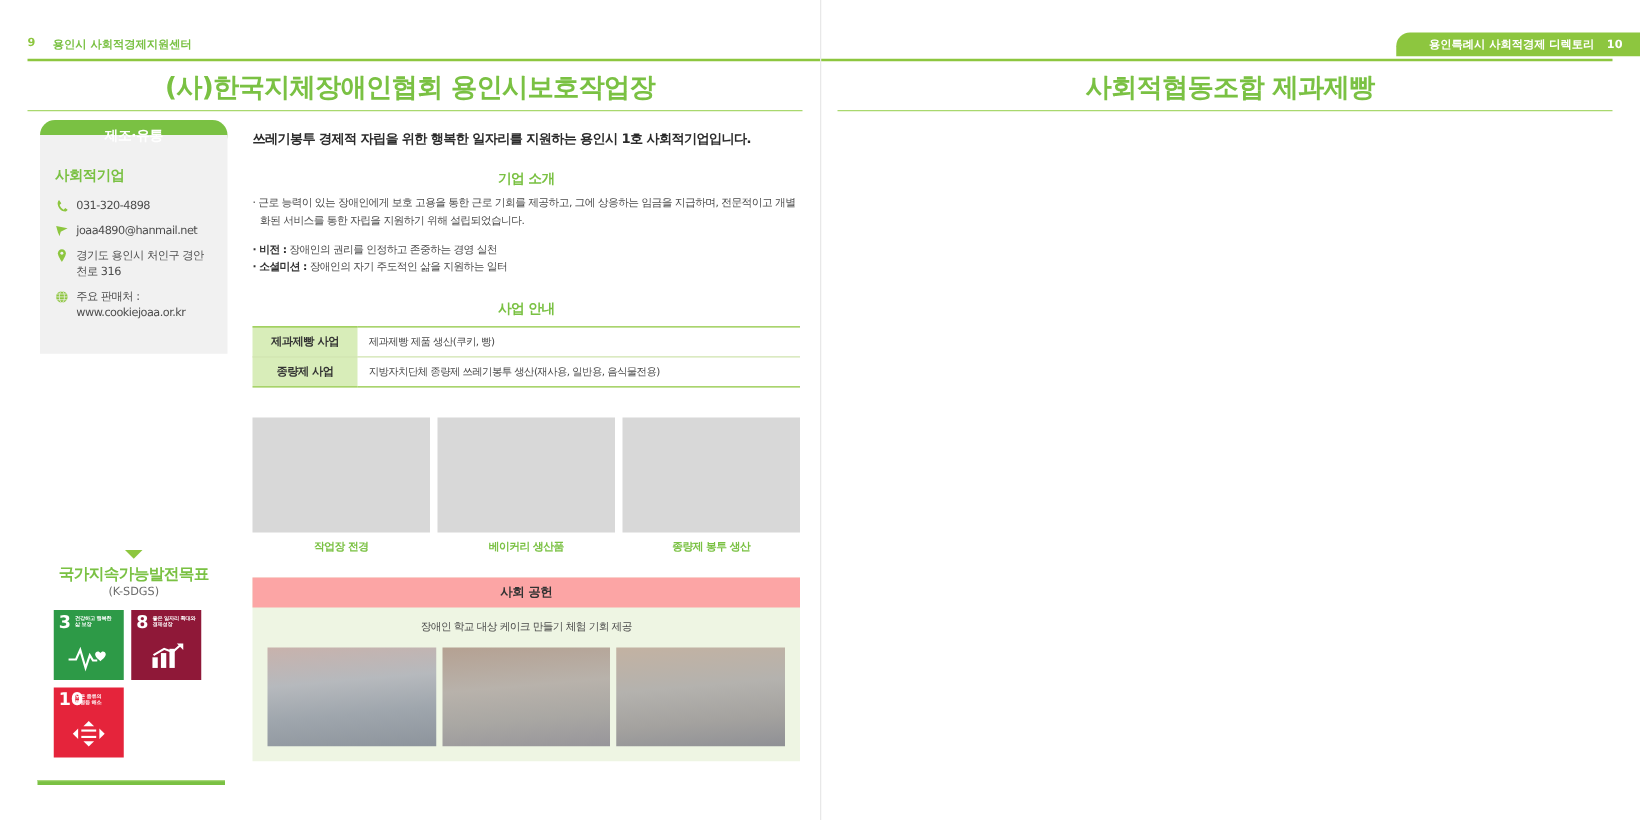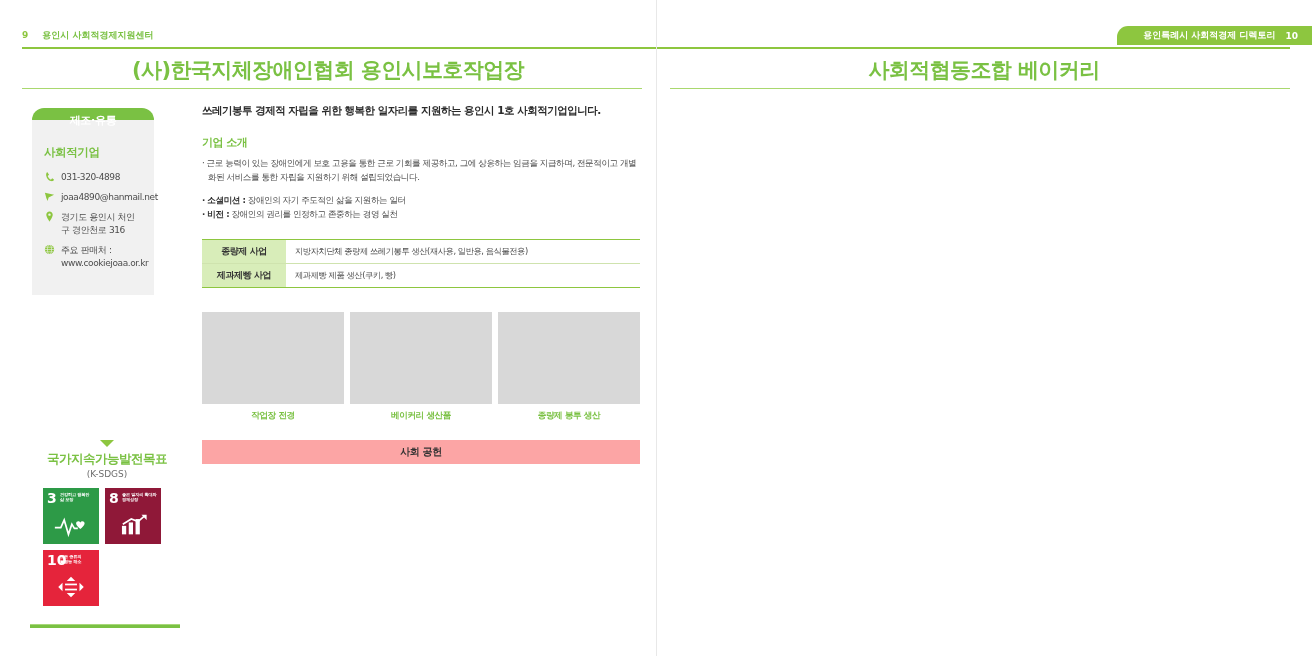--- a/index.html
+++ b/index.html
@@ -35,21 +35,21 @@
   .title {
     position: absolute; top: 56px; left: 0; right: 0;
     text-align: center; font-size: 21px; font-weight: bold;
     color: #7ac143; letter-spacing: -0.6px;
   }
   .title-rule { position: absolute; top: 88px; height: 1px; background: #a9d86e; }
   .page-left .title-rule { left: 22px; right: 14px; }
   .page-right .title-rule { left: 14px; right: 22px; }
 
   
-  .sidebar { position: absolute; top: 108px; width: 122px; }
+  .sidebar { position: absolute; top: 96px; width: 150px; }
   .page-left .sidebar { left: 32px; }
   .sb-cap {
     height: 24px; border-radius: 12px; background: #7ac143;
     color: #fff; font-size: 11px; font-weight: bold;
     display: flex; align-items: center; justify-content: center;
     letter-spacing: -0.3px;
   }
   .sb-body { background: #f1f1f1; padding: 14px 12px 18px 12px; margin-top: -12px; padding-top: 24px; }
   .sb-type { font-size: 11.5px; font-weight: bold; color: #7ac143; line-height: 1.45; margin-bottom: 10px; letter-spacing: -0.4px; }
   .sb-row { display: flex; gap: 6px; align-items: flex-start; font-size: 9px; color: #4d4d4d; margin-bottom: 7px; line-height: 1.45; letter-spacing: -0.4px; }
@@ -68,21 +68,21 @@
   .sdg-card { width: 56px; height: 56px; position: relative; color: #fff; overflow: hidden; }
   .sdg-card .n { position: absolute; left: 4px; top: 3px; font-size: 14px; font-weight: bold; line-height: 1; }
   .sdg-card .l { position: absolute; left: 17px; top: 4px; right: 3px; font-size: 4.2px; font-weight: bold; line-height: 1.3; text-align: left; letter-spacing: -0.2px; }
   .sdg-card .g { position: absolute; left: 0; right: 0; bottom: 4px; height: 30px; display: flex; align-items: center; justify-content: center; }
   .sdg-card .g svg { width: 34px; height: 28px; }
 
   
   .main { position: absolute; top: 104px; }
   .page-left .main { left: 202px; width: 438px; }
   .lead { font-size: 10.5px; font-weight: bold; color: #2b2b2b; letter-spacing: -0.5px; margin-bottom: 17px; }
-  .sec-h { font-size: 11px; font-weight: bold; color: #7ac143; margin-bottom: 7px; letter-spacing: -0.5px; }
+  .sec-h { font-size: 11px; font-weight: bold; color: #7ac143; margin-bottom: 7px; letter-spacing: -0.5px; text-align: center; }
   .body-p { font-size: 8.6px; color: #4a4a4a; line-height: 1.62; letter-spacing: -0.45px; }
   .body-p .b { font-weight: bold; color: #333; }
   .body-p.ind { padding-left: 6px; text-indent: -6px; }
   .gap { height: 9px; }
   .gap-lg { height: 17px; }
 
   
   .tbl { width: 100%; border-collapse: collapse; }
   .tbl tr { border-bottom: 1px solid #cfe3ae; }
   .tbl tr:first-child { border-top: 1px solid #8dc63f; }
@@ -237,34 +237,35 @@
     </div>
 
     <div class="main">
       <div class="lead">쓰레기봉투 경제적 자립을 위한 행복한 일자리를 지원하는 용인시 1호 사회적기업입니다.</div>
 
       <div class="sec-h">기업 소개</div>
       <div class="body-p ind">· 근로 능력이 있는 장애인에게 보호 고용을 통한 근로 기회를 제공하고, 그에 상응하는 임금을 지급하며, 전문적이고 개별화된 서비스를 통한 자립을 지원하기 위해 설립되었습니다.</div>
 
       <div class="gap"></div>
 
+      <div class="body-p ind"><span class="b">· 비전 :</span><span> 장애인의 권리를 인정하고 존중하는 경영 실천</span></div>
       <div class="body-p ind"><span class="b">· 소셜미션 :</span><span> 장애인의 자기 주도적인 삶을 지원하는 일터</span></div>
-      <div class="body-p ind"><span class="b">· 비전 :</span><span> 장애인의 권리를 인정하고 존중하는 경영 실천</span></div>
 
       <div class="gap-lg"></div>
 
+      <div class="sec-h">사업 안내</div>
       <table class="tbl">
         <tbody>
             <tr>
+          <th>제과제빵 사업</th>
+          <td>제과제빵 제품 생산(쿠키, 빵)</td>
+        </tr>
+        <tr>
           <th>종량제 사업</th>
           <td>지방자치단체 종량제 쓰레기봉투 생산(재사용, 일반용, 음식물전용)</td>
-        </tr>
-        <tr>
-          <th>제과제빵 사업</th>
-          <td>제과제빵 제품 생산(쿠키, 빵)</td>
         </tr>
       </tbody>
         </table>
 
       <div style="height:24px"></div>
 
       <div class="photos">
         <div class="ph">
           <div class="img f-yard"></div>
           <div class="cap">작업장 전경</div>
@@ -276,33 +277,41 @@
         <div class="ph">
           <div class="img f-print"></div>
           <div class="cap">종량제 봉투 생산</div>
         </div>
       </div>
 
       <div style="height:18px"></div>
 
       <div class="contrib">
         <div class="contrib-h">사회 공헌</div>
+        <div class="contrib-b">
+          <div class="line">장애인 학교 대상 케이크 만들기 체험 기회 제공</div>
+          <div class="contrib-photos">
+            <div class="img f-class1"></div>
+            <div class="img f-class2"></div>
+            <div class="img f-class3"></div>
+          </div>
+        </div>
       </div>
     </div>
 
     <div class="botbar"></div>
   </div>
 
   <div class="page page-right">
 
     <div class="rh-tab">
       <span>용인특례시 사회적경제 디렉토리</span>
       <span class="pg">10</span>
     </div>
     <div class="rule"></div>
 
-    <div class="title">사회적협동조합 베이커리</div>
+    <div class="title">사회적협동조합 제과제빵</div>
     <div class="title-rule"></div>
 
   </div>
 
   <div class="gutter"></div>
 </div>
 
 </body></html>

